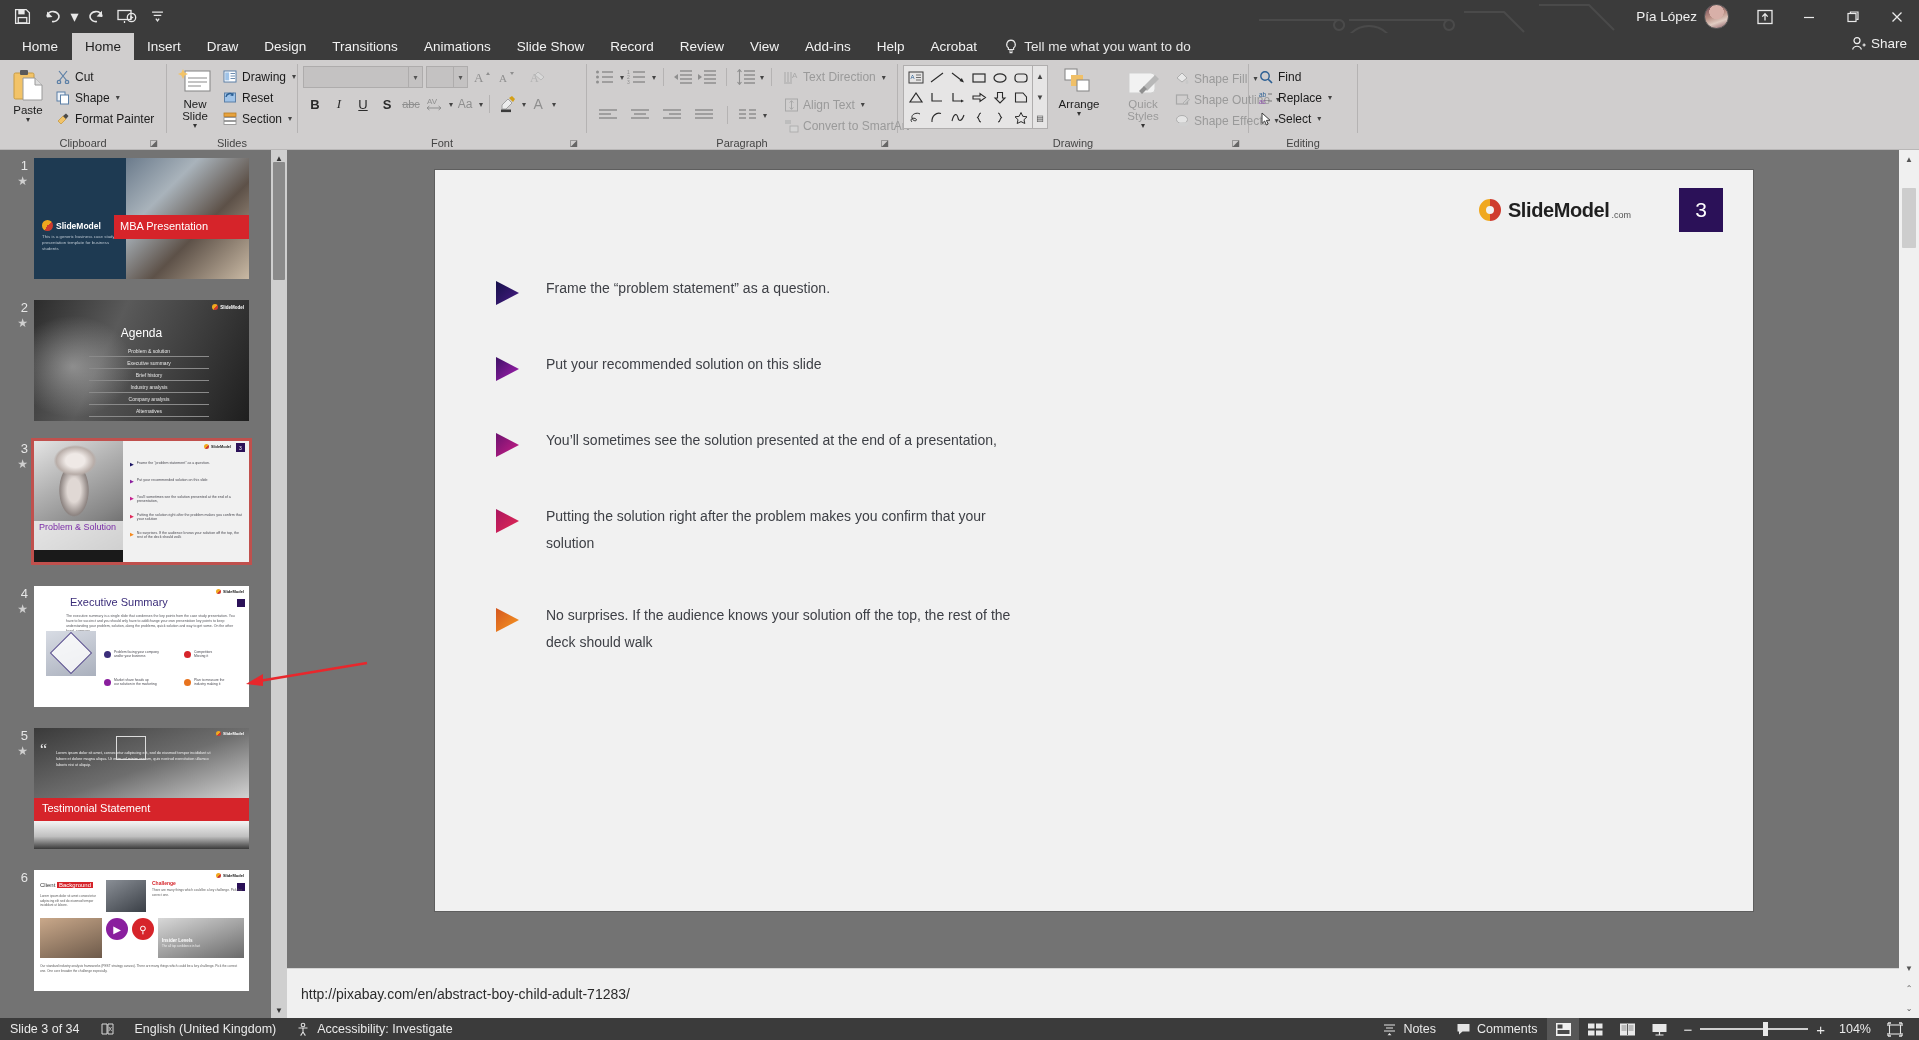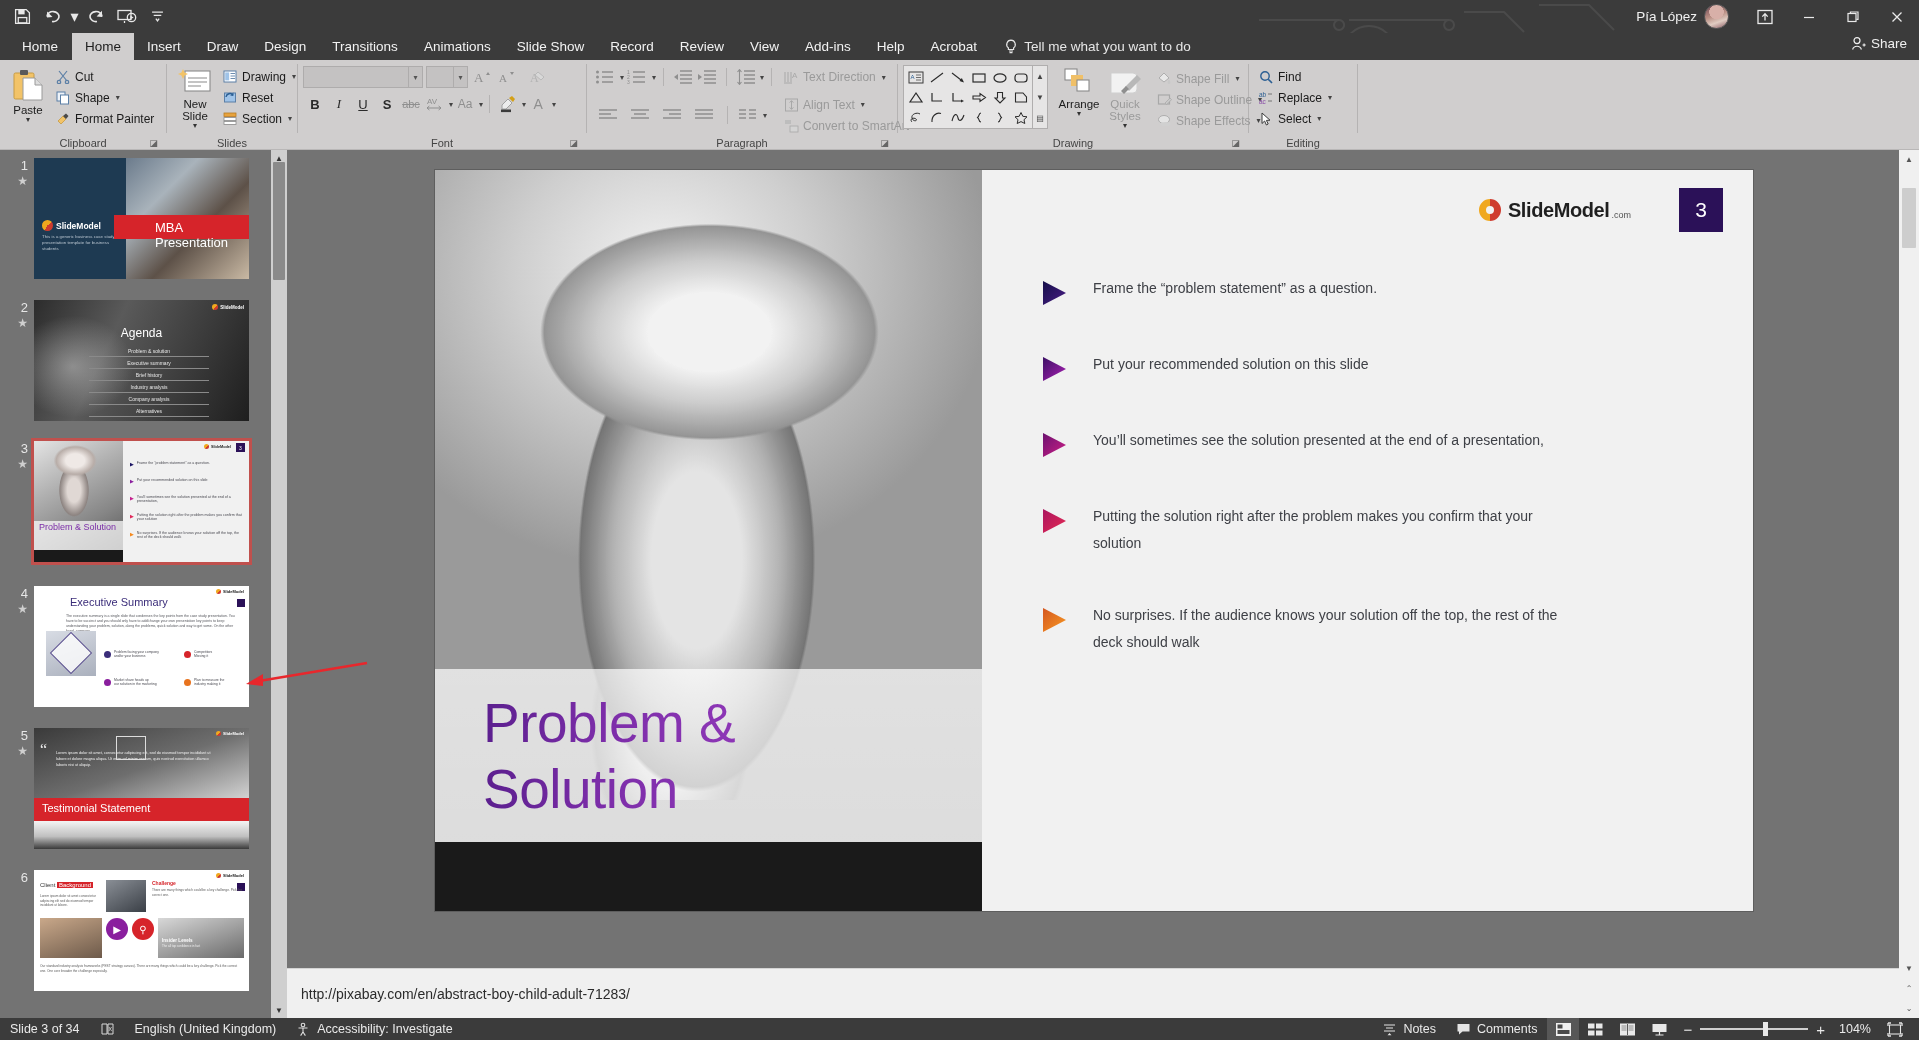--- a/index.html
+++ b/index.html
@@ -725,21 +725,21 @@
         <div class="bigbtn" style="margin-left:8px;">
           <svg width="34" height="30" viewBox="0 0 34 30">
             <rect x="3" y="2" width="12" height="11" fill="#fff" stroke="#8a8a8a" stroke-width="1.1"></rect>
             <rect x="9" y="8" width="12" height="11" fill="#f0c068"></rect>
             <rect x="15" y="13" width="12" height="11" fill="#fff" stroke="#8a8a8a" stroke-width="1.1"></rect>
           </svg>
           <div class="lbl">Arrange</div>
           <div class="car">▾</div>
         </div>
 
-        <div class="bigbtn" style="color:#9a9a9a;">
+        <div class="bigbtn" style="color:#9a9a9a;margin-left:18px;">
           <svg width="36" height="30" viewBox="0 0 36 30">
             <path d="M4 6 h22 a4 4 0 0 1 4 4 v12 a4 4 0 0 1 -4 4 H4z" fill="#f2f2f2" stroke="#cfcfcf" stroke-width="1"></path>
             <path d="M18 20 L30 8 l4 4 L22 24z" fill="#b8b8b8"></path>
             <path d="M14 24 L19 19 l3 3 l-5 5z" fill="#8f8f8f"></path>
           </svg>
           <div class="lbl">Quick Styles</div>
           <div class="car">▾</div>
         </div>
 
         <div class="smallcol" style="margin-left:4px;margin-top:3px;">
@@ -833,21 +833,21 @@
         <div class="thumbstar">★</div>
         <div class="thumb">
           <div style="position:absolute;left:0;top:0;width:92px;height:121px;background:#1e3a52;"></div>
           <div style="position:absolute;left:92px;top:0;right:0;bottom:0;background:linear-gradient(135deg,#6b7b8c 0%,#a9b3bb 30%,#5d5148 60%,#c9b9a4 100%);"></div>
           <div style="position:absolute;left:8px;top:62px;display:flex;align-items:center;gap:3px;">
             <div style="width:11px;height:11px;background:conic-gradient(from 210deg,#f0a81e 0 55%,#cf3b2e 55% 100%);border-radius:50%;"></div>
             <div style="color:#fff;font-size:8.5px;font-weight:bold;">SlideModel</div>
           </div>
           <div style="position:absolute;left:8px;top:76px;width:78px;color:#b8c4cf;font-size:4.4px;line-height:6px;">This is a generic business case study presentation template for business students</div>
           <div style="position:absolute;left:80px;top:57px;right:0;height:24px;background:#d6242a;"></div>
-          <div style="position:absolute;left:86px;top:62px;color:#fff;font-size:13px;margin-left:35px;">MBA Presentation</div>
+          <div style="position:absolute;left:86px;top:62px;color:#fff;font-size:11px;">MBA Presentation</div>
         </div>
       </div>
 
       <div class="thumbrow" style="top:150px;">
         <div class="thumbnum">2</div>
         <div class="thumbstar">★</div>
         <div class="thumb" style="background:linear-gradient(115deg,#2c2c2c 0%,#5a5a5a 35%,#3a3a3a 70%,#1e1e1e 100%);">
           <div style="position:absolute;left:0;top:0;right:0;bottom:0;background:radial-gradient(ellipse 40% 60% at 18% 55%, rgba(220,220,220,.45) 0%, transparent 70%);"></div>
           <div style="position:absolute;right:5px;top:4px;display:flex;align-items:center;gap:2px;">
               <div style="width:6px;height:6px;background:conic-gradient(from 210deg,#f0a81e 0 55%,#cf3b2e 55% 100%);border-radius:50%;"></div>
@@ -981,30 +981,20 @@
       <div class="tp-scrollbar">
         <div class="tp-arrow" style="top:0;">▲</div>
         <div class="tp-thumb"></div>
         <div class="tp-arrow" style="bottom:0;">▼</div>
       </div>
     </div>
 
     <div class="slidearea">
       <div class="slide">
 
-        <div class="slide-img">
-          <div class="photo"></div>
-          <div class="fist"></div>
-          <div class="slide-img-band"></div>
-          <div class="slide-title">
-            <div>Problem &amp;</div>
-            <div>Solution</div>
-          </div>
-          <div class="slide-img-dark"></div>
-        </div>
 
         <div class="slide-body">
           <div class="logo-wrap">
             <div class="logo-mark">
               <svg width="26" height="26" viewBox="0 0 26 26">
                 <path d="M13 1 a12 12 0 1 0 0 24 a12 12 0 0 0 0 -24z" fill="none"></path>
                 <path d="M13 2 A11 11 0 0 0 13 24 L13 17 A4 4 0 0 1 13 9z" fill="#f0a81e"></path>
                 <path d="M13 2 A11 11 0 0 1 13 24 L13 17 A4 4 0 0 0 13 9z" fill="#cf3b2e"></path>
               </svg>
             </div>

